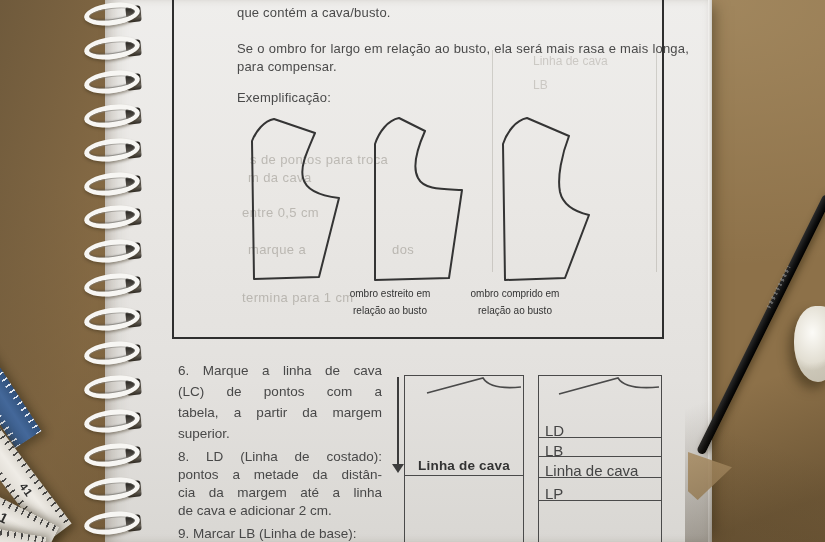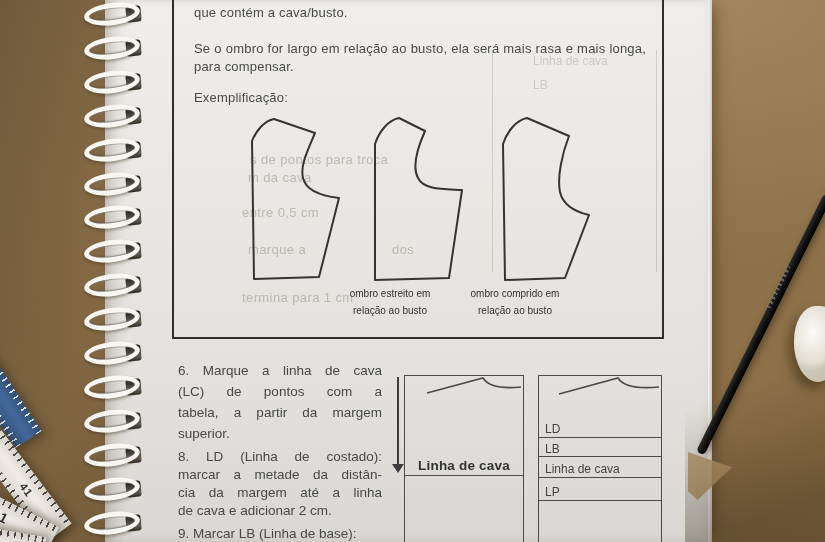--- a/index.html
+++ b/index.html
@@ -21,21 +21,21 @@
   .page{
     position:absolute;left:105px;top:0;width:607px;height:542px;
     background:linear-gradient(180deg,#efeeec 0%,#e9e7e4 38%,#e3e1de 70%,#d9d7d3 100%);
     box-shadow: inset 16px 0 20px -14px rgba(90,78,55,.45),
                 inset -4px 0 8px -4px rgba(120,110,90,.35),
                 8px 0 14px -6px rgba(50,38,18,.55);
     color:#474747;
   }
   .page::after{content:"";position:absolute;right:0;top:0;bottom:0;width:4px;
     background:linear-gradient(90deg,#f4f3f1,#cfccc6);}
-  .txt{position:absolute;white-space:nowrap;letter-spacing:.2px;}
+  .txt{position:absolute;white-space:nowrap;letter-spacing:.2px;margin-left:43px;}
   
   .ex-box{
     position:absolute;left:67px;top:-16px;width:488px;height:351px;
     border:2px solid #2e2e2e;background:transparent;
   }
   .intro-line{position:absolute;left:20px;width:452px;font-size:13px;color:#4a4a4a;}
   .jline{text-align:justify;text-align-last:justify;}
   .ghost{position:absolute;color:rgba(125,119,110,.42);filter:blur(.5px);
     font-size:13px;white-space:nowrap;letter-spacing:.4px;}
   .ghost-table{position:absolute;left:318px;top:64px;width:163px;height:222px;
@@ -48,21 +48,21 @@
     font-size:10px;line-height:17px;color:#333;}
   
   .steps{position:absolute;left:73px;top:0;width:204px;font-size:13.5px;color:#484848;}
   .step-line{position:absolute;left:0;width:204px;white-space:nowrap;}
   
   .diag-rect{position:absolute;border:1.6px solid #4a4a4a;border-bottom:none;background:transparent;}
   .diag-top-svg{position:absolute;left:0;top:0;}
   .cava-line{position:absolute;left:0;right:0;border-bottom:1.6px solid #4a4a4a;}
   .cava-label{position:absolute;left:0;right:0;text-align:center;font-weight:bold;
     font-size:13.5px;color:#333;letter-spacing:.2px;}
-  .row-label{position:absolute;left:6px;font-size:12px;color:#444;}
+  .row-label{position:absolute;left:6px;font-size:15px;color:#444;}
   .row-rule{position:absolute;left:0;right:0;border-bottom:1.4px solid #4a4a4a;}
   .down-arrow{position:absolute;width:12px;}
   .down-arrow .shaft{position:absolute;left:5px;top:0;bottom:7px;width:1.6px;background:#3c3c3c;}
   .down-arrow .head{position:absolute;left:0;bottom:0;width:0;height:0;
     border-left:6px solid transparent;border-right:6px solid transparent;border-top:9px solid #3c3c3c;}
   
   .spiral{position:absolute;left:84px;top:0;width:64px;height:542px;}
   .loop{position:absolute;left:0;width:60px;height:25px;}
   .loop .slot{position:absolute;right:3px;top:4px;width:15px;height:16px;border-radius:3px;
     background:linear-gradient(180deg,#1c1a17,#6b665e 70%,#2e2a24);transform:rotate(-6deg);}
@@ -145,21 +145,21 @@
       </div>
     </div>
 
     <div class="steps">
       <div class="step-line jline" style="top:363px">6. Marque a linha de cava</div>
       <div class="step-line jline" style="top:384px">(LC) de pontos com a</div>
       <div class="step-line jline" style="top:405px">tabela, a partir da margem</div>
       <div class="step-line" style="top:426px">superior.</div>
 
       <div class="step-line jline" style="top:449px">8. LD (Linha de costado):</div>
-      <div class="step-line jline" style="top:467px">marcar a metade da distân-</div>
+      <div class="step-line jline" style="top:467px">pontos a metade da distân-</div>
       <div class="step-line jline" style="top:485px">cia da margem até a linha</div>
       <div class="step-line" style="top:503px">de cava e adicionar 2 cm.</div>
 
       <div class="step-line" style="top:526px">9. Marcar LB (Linha de base):</div>
     </div>
 
     <div class="down-arrow" style="left:287px;top:377px;height:96px">
       <span class="shaft"></span>
       <span class="head"></span>
     </div>

